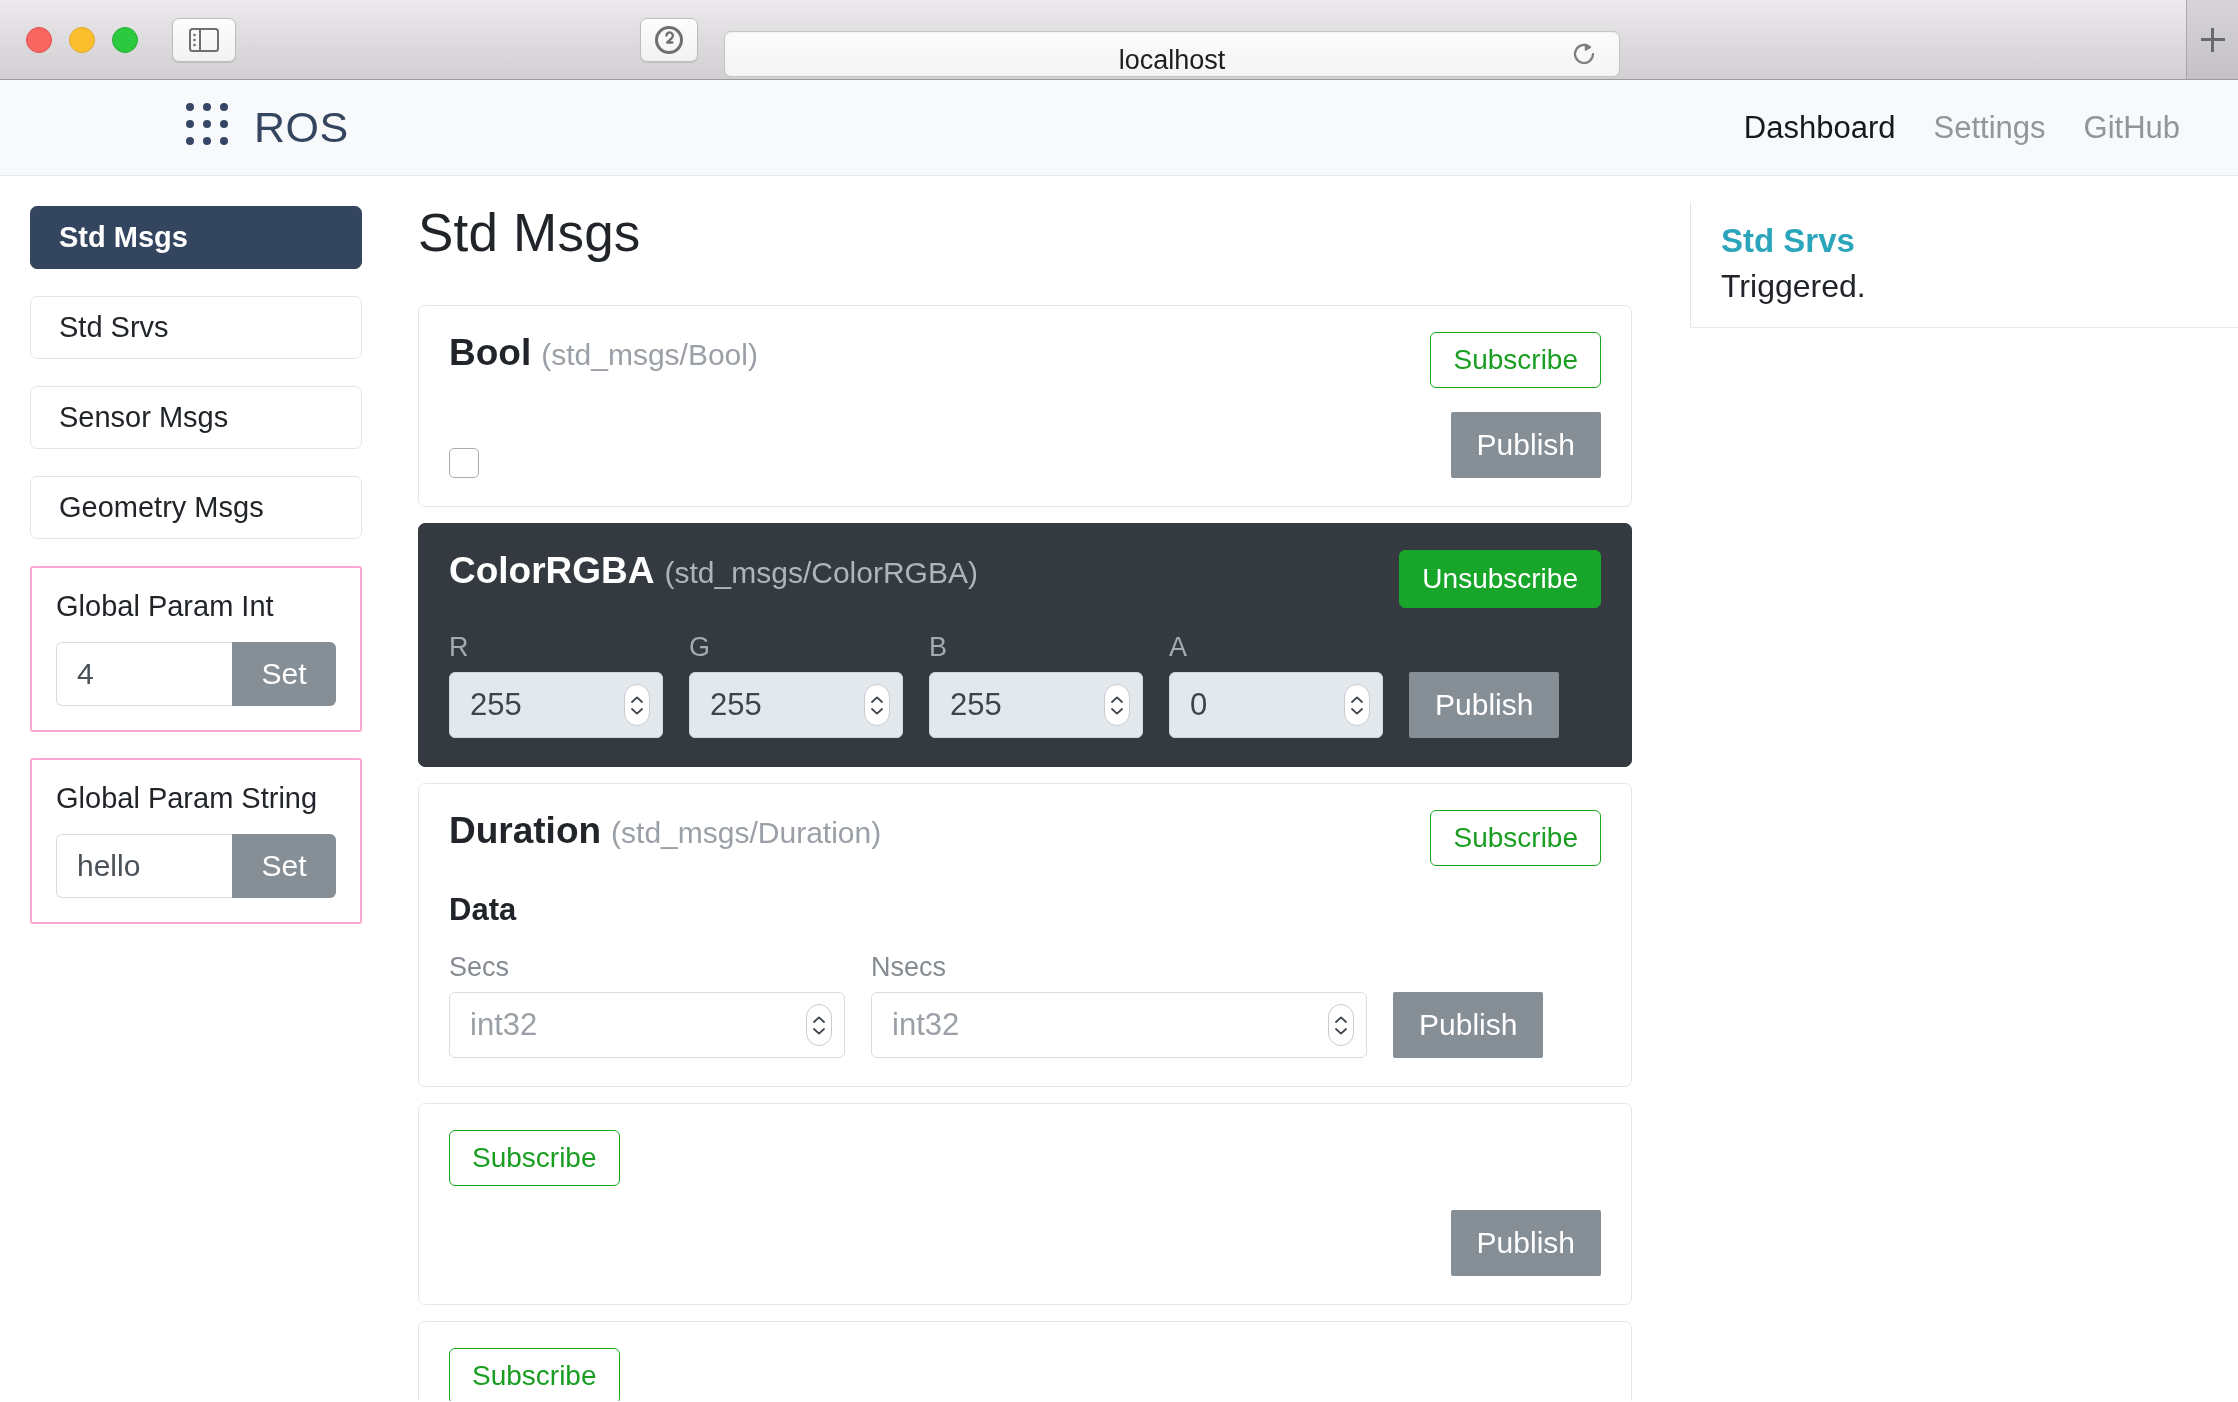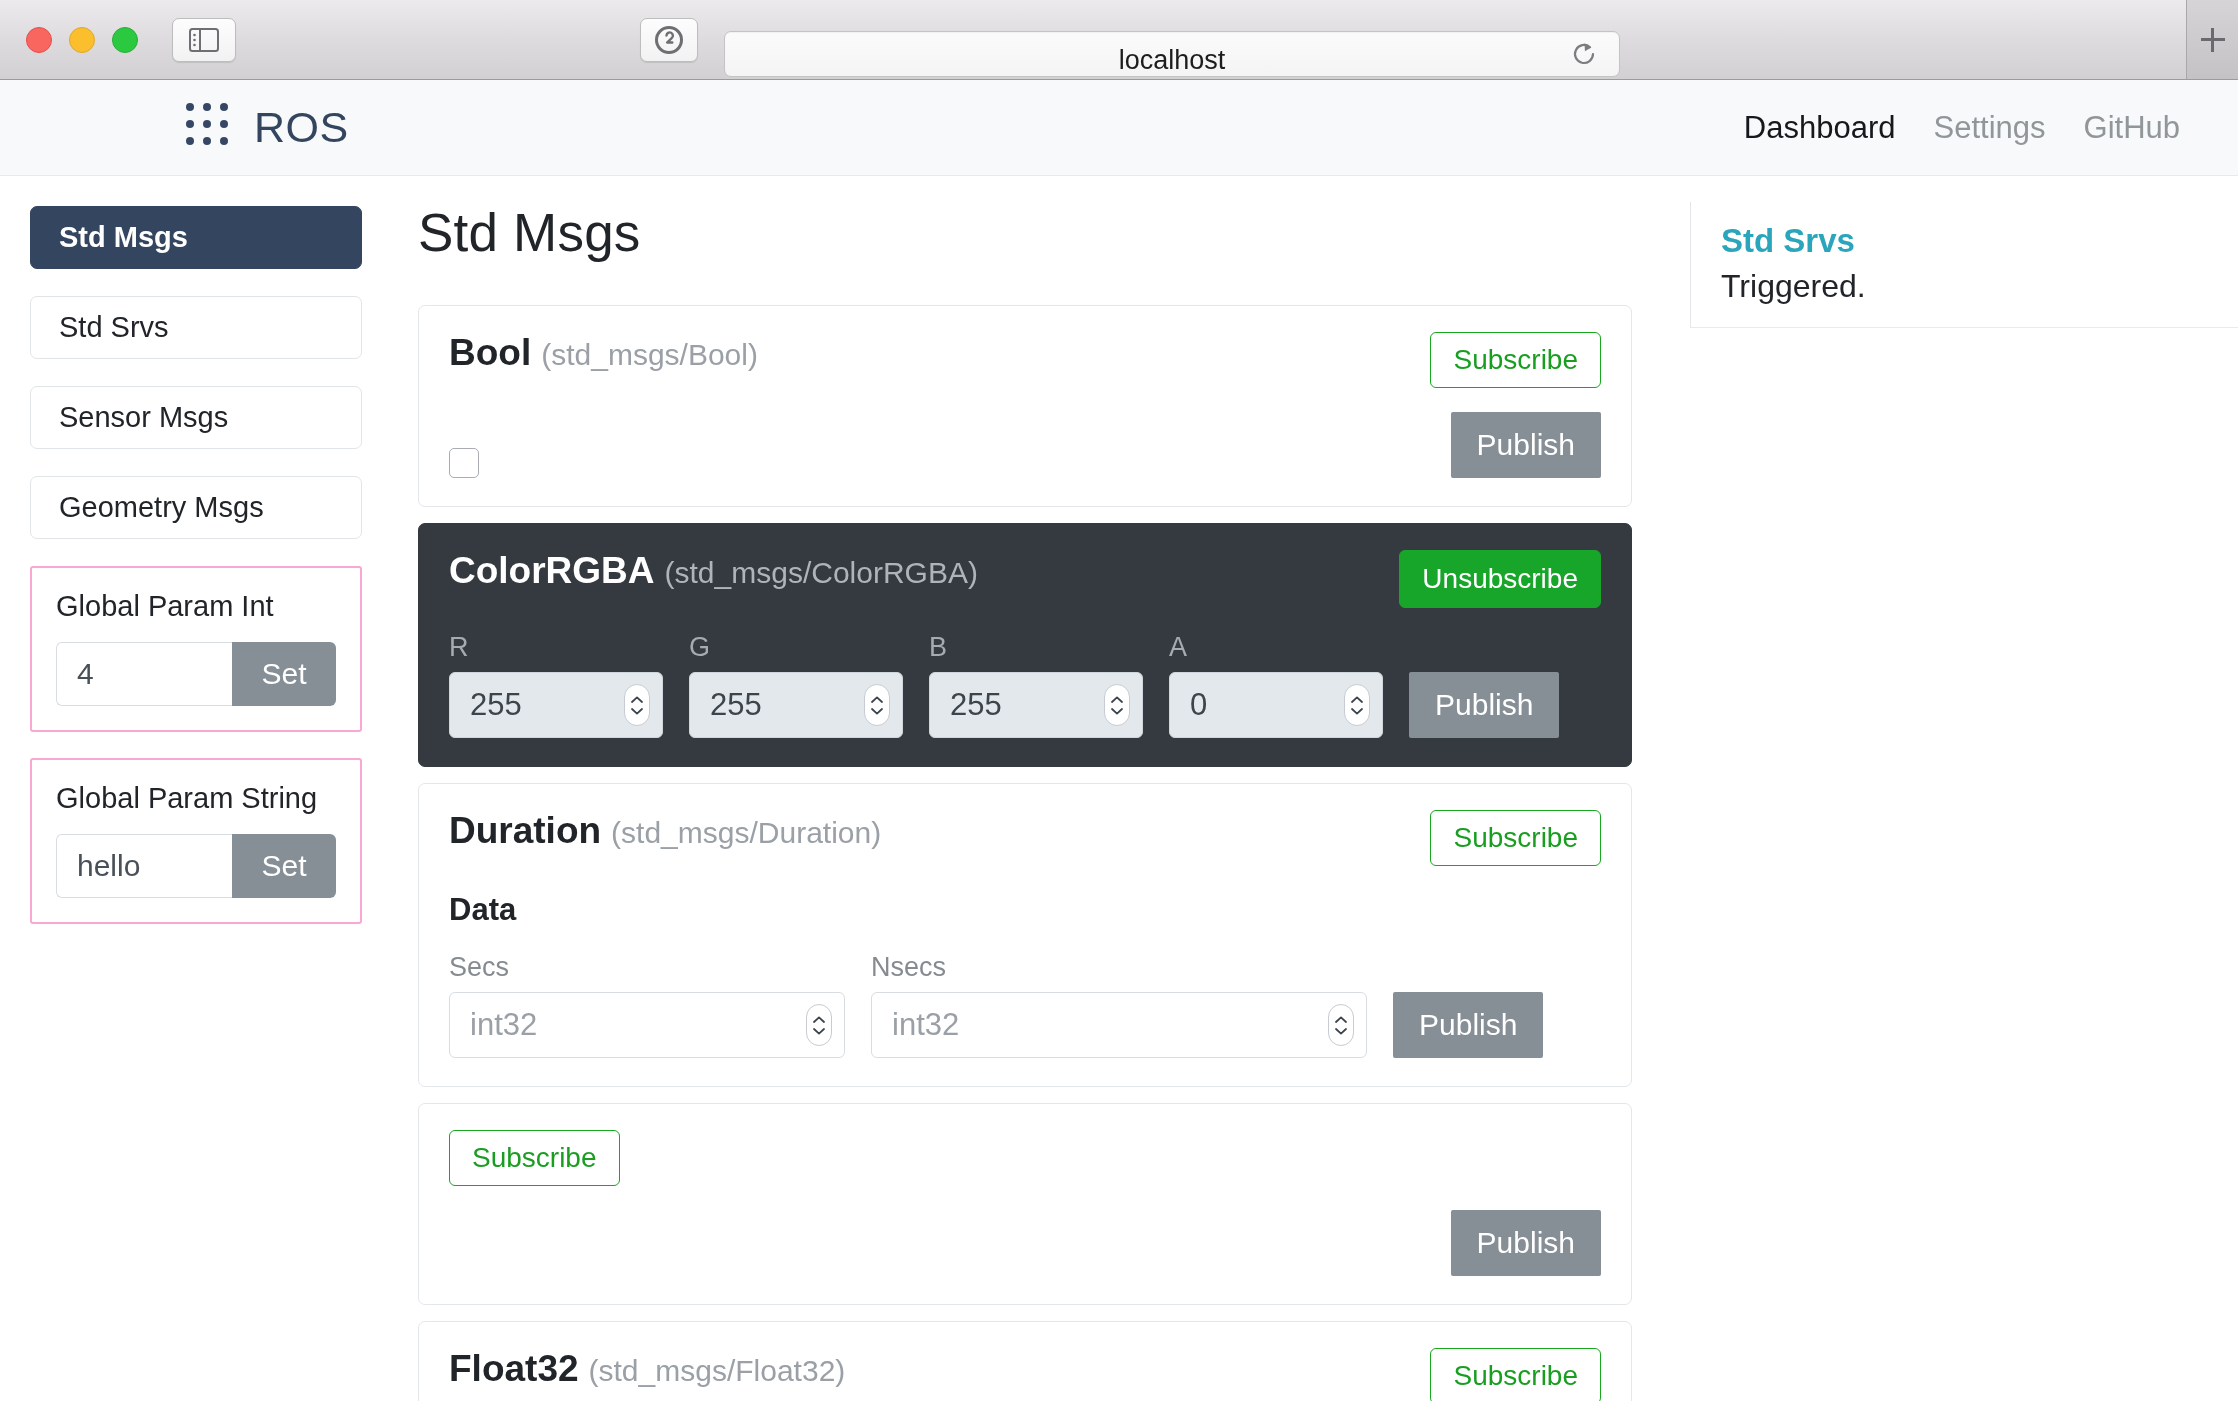--- a/index.html
+++ b/index.html
@@ -512,23 +512,20 @@
       <div class="msg-head">
         <button class="btn-subscribe">Subscribe</button>
       </div>
       <div class="body-row">
         <button class="btn-publish row-right">Publish</button>
       </div>
     </div>
 
     <div class="msg-card">
       <div class="msg-head">
-        <div>
-          <span class="msg-title">Float32</span><span class="msg-type">(std_msgs/Float32)</span>
-        </div>
         <button class="btn-subscribe">Subscribe</button>
       </div>
 
     </div>
   </div>
 
   <div class="toastcol">
     <div class="toast">
       <div class="toast-title">Std Srvs</div>
       <div class="toast-body">Triggered.</div>

